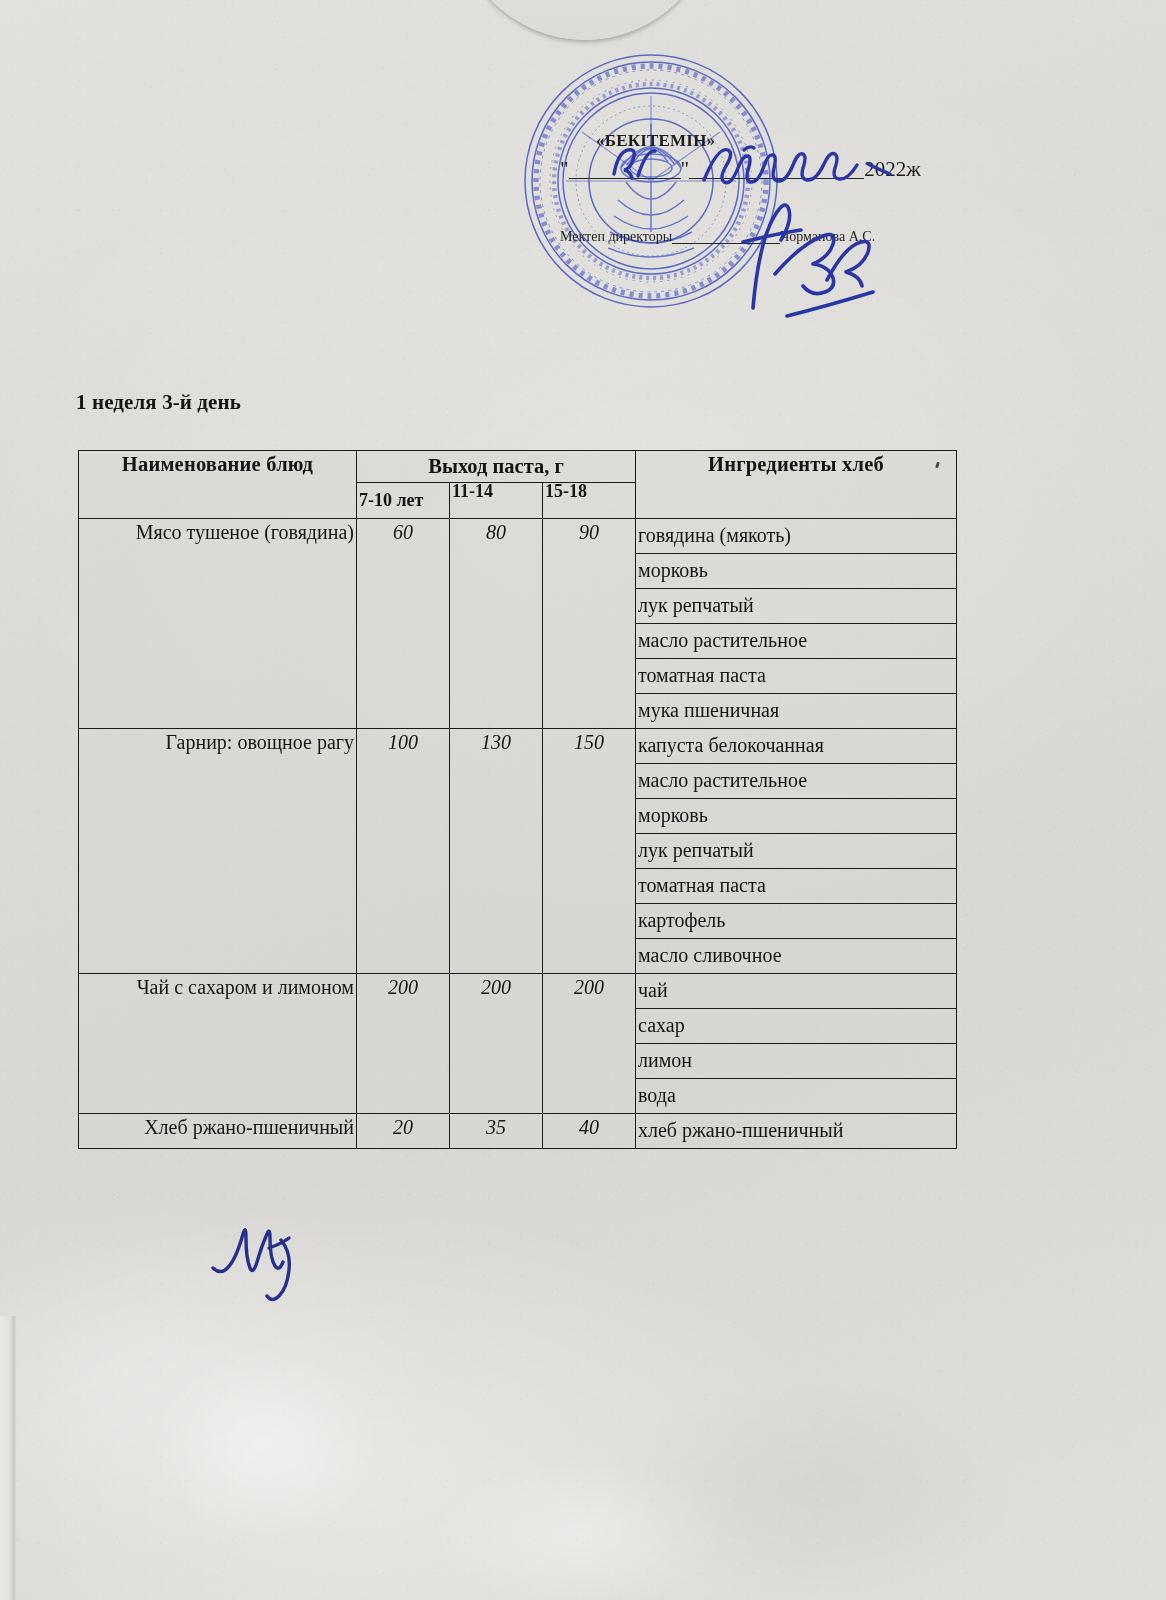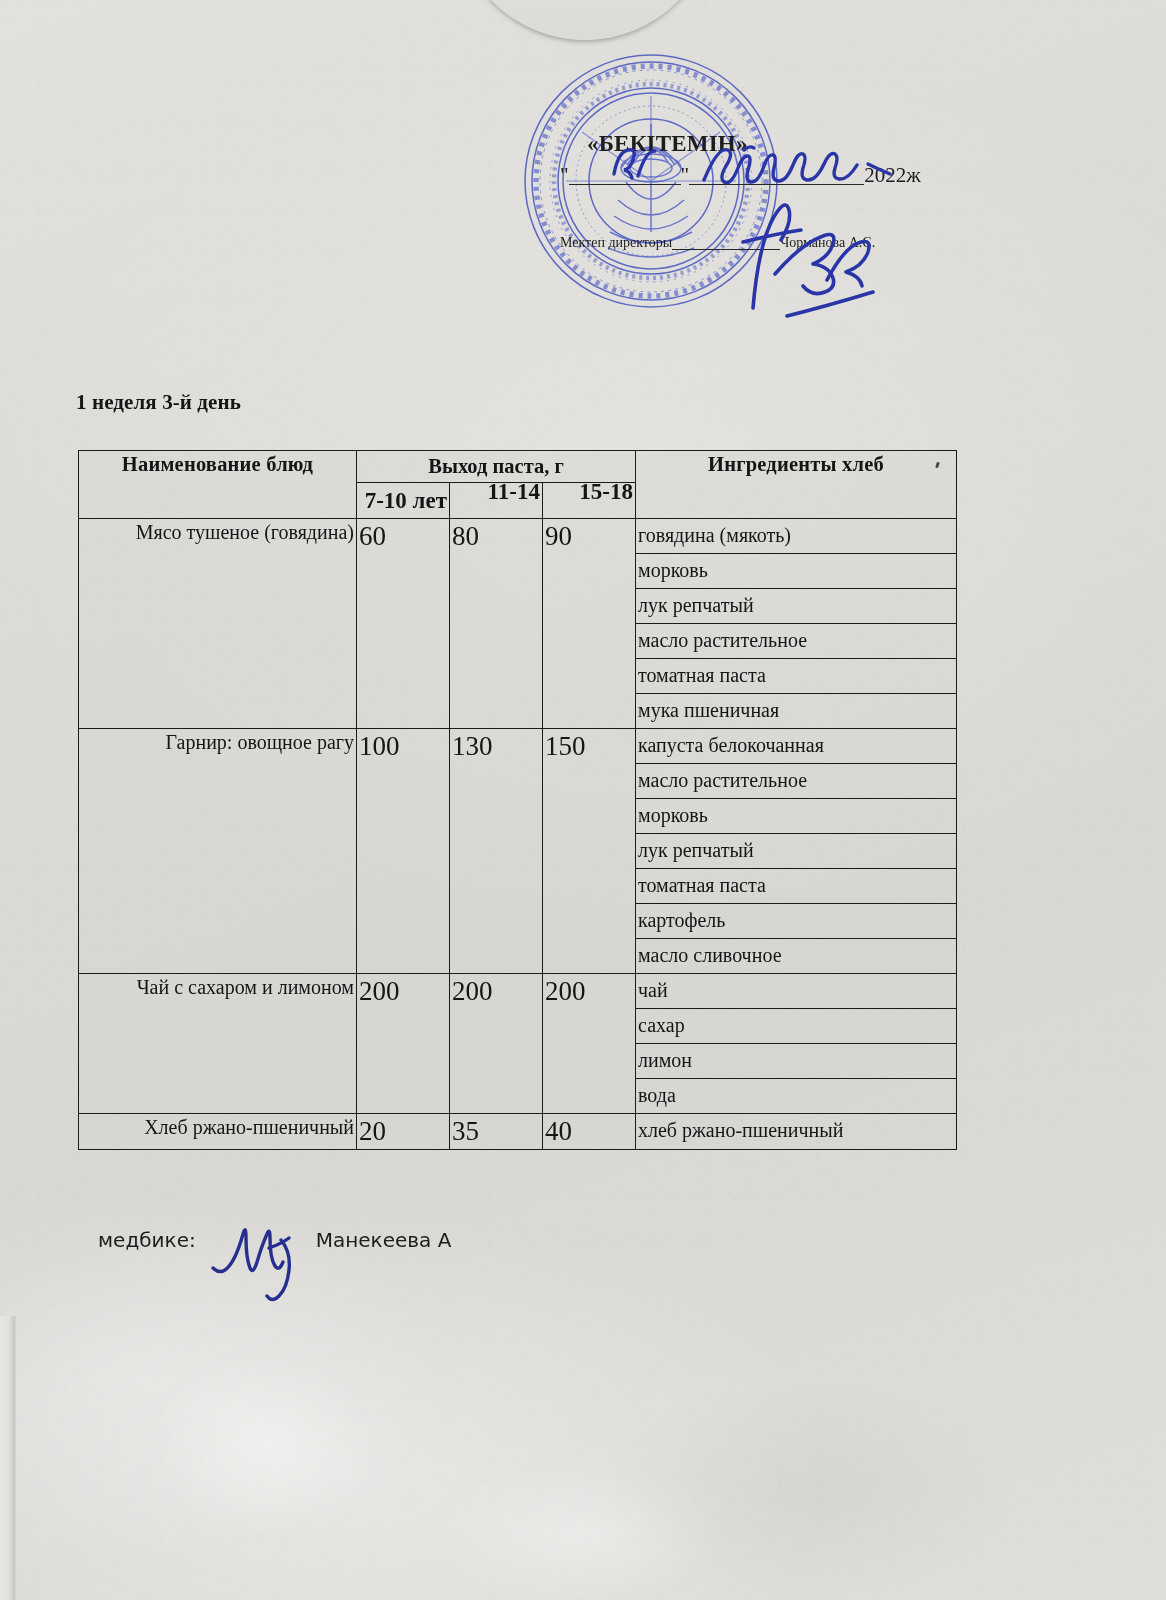--- a/index.html
+++ b/index.html
@@ -86,23 +86,23 @@
     position: absolute;
     left: 560px;
     top: 132px;
     width: 520px;
     color: #1d1d1d;
     font-size: 21px;
     line-height: 1.0;
   }
   .ap-title {
     font-weight: 700;
-    font-size: 23px;
+    font-size: 17px;
     letter-spacing: .2px;
-    margin-left: 27px;
+    margin-left: 36px;
   }
   .ap-date-row {
     position: relative;
     margin-top: 9px;
     height: 34px;
     white-space: nowrap;
   }
   .ap-quote { font-size: 21px; }
   .ap-blank {
     display: inline-block;
@@ -178,43 +178,45 @@
   .th-group {
     font-weight: 700;
     font-size: 20.5px;
     text-align: center;
     height: 27px;
     border-bottom: 1.7px solid #1b1b1b;
     line-height: 27px;
   }
   .th-sub {
     font-weight: 700;
-    font-size: 23px;
-    text-align: right;
+    font-size: 18px;
+    text-align: left;
     height: 31px;
     line-height: 31px;
     overflow: hidden;
     white-space: nowrap;
   }
   
   .th-sub.clipped span {
     display: block;
     position: relative;
     top: -9px;
   }
   .dish-name {
     text-align: right;
     padding-left: 7px;
     padding-top: 3px;
     font-size: 20px;
     white-space: nowrap;
   }
   .dish-qty {
+    text-align: center;
     padding-top: 3px;
-    font-size: 27px;
+    font-size: 20px;
+    font-style: italic;
   }
   .ing-cell {
     text-align: left;
     padding-left: 7px;
     font-size: 20px;
     height: 30px;
     line-height: 29px;
     vertical-align: middle;
     white-space: nowrap;
   }
@@ -435,23 +437,20 @@
           <td class="dish-qty" rowspan="1">20</td>
           <td class="dish-qty" rowspan="1">35</td>
           <td class="dish-qty" rowspan="1">40</td>
           <td class="ing-cell">хлеб ржано-пшеничный</td>
         </tr>
       </tbody>
   </table>
 
   <div id="dot-artifact"></div>
 
-  <div id="footer-sig">
-    <span class="label">медбике:</span><span class="nurse-name">Манекеева А</span>
-  </div>
 
   <svg class="ink" id="ink-nurse" width="120" height="110" viewBox="0 0 120 110">
     <g fill="none" stroke="#262f8f" stroke-width="3.4" stroke-linecap="round" stroke-linejoin="round">
       <path d="M8 62 q6 6 12 2 q10 -7 18 -36 q3 -10 3 4 q0 20 4 30 q3 7 7 -6 q5 -17 10 -28 q3 -7 3 4 q0 20 5 28 q4 6 8 -4"></path>
       <path d="M76 34 q10 12 8 30 q-2 18 -10 26 q-7 7 -12 0"></path>
       <path d="M64 42 q12 -4 20 -10"></path>
     </g>
   </svg>
 
 </div>

